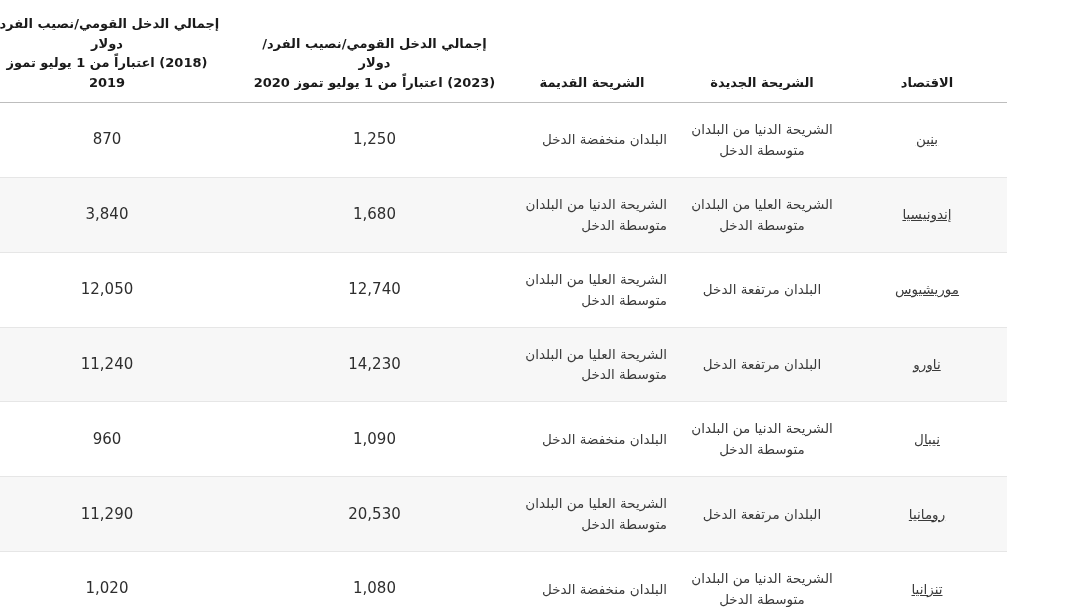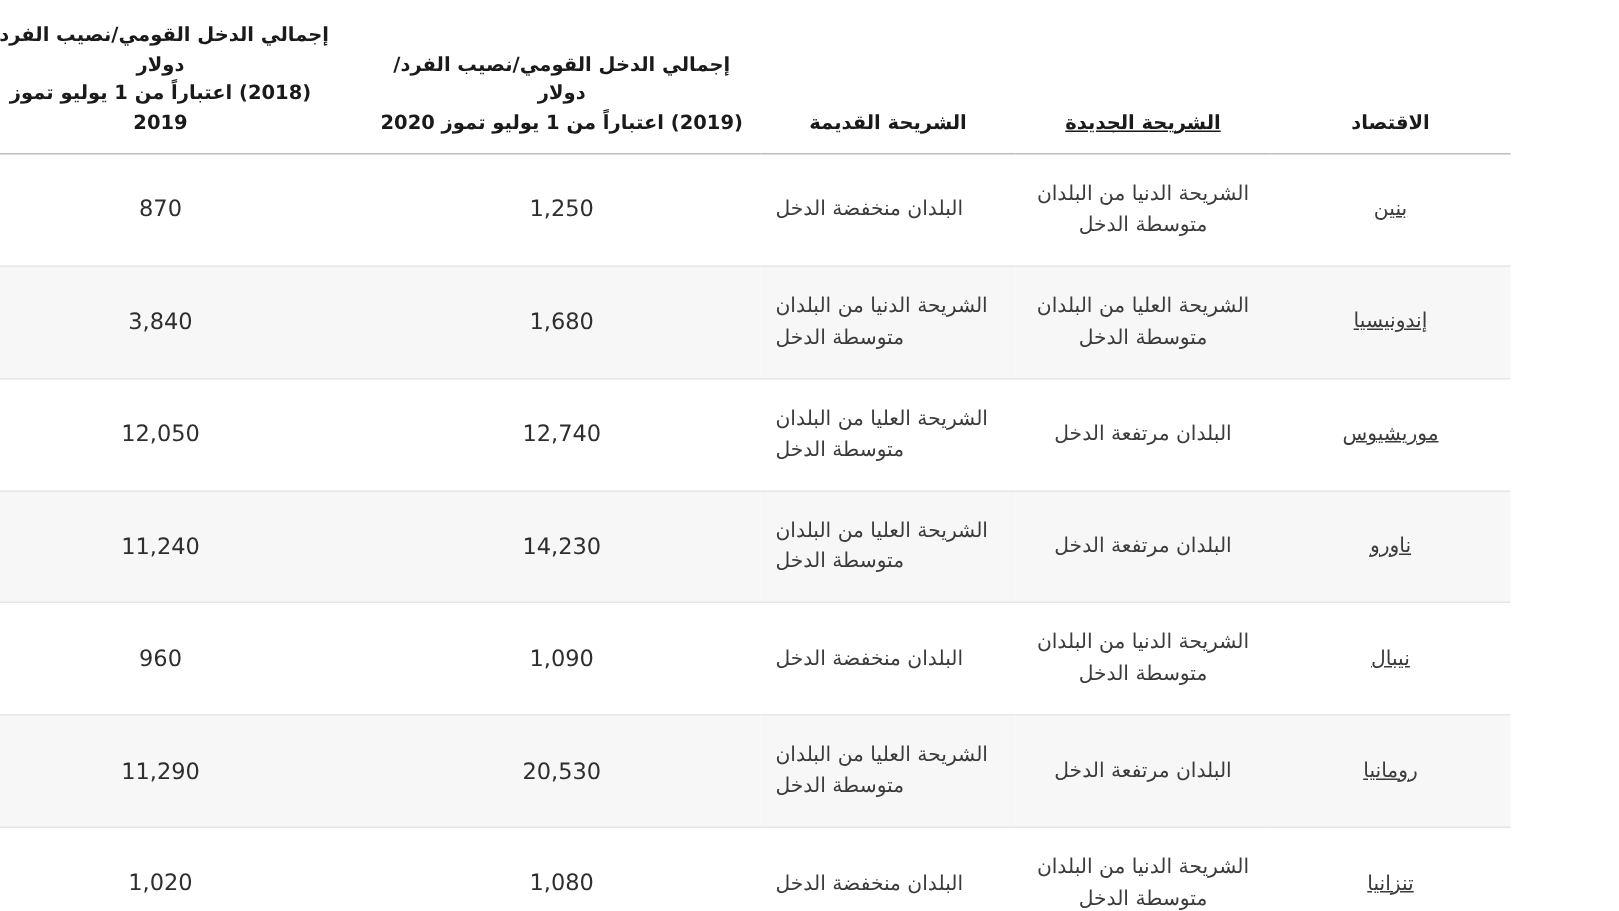--- a/index.html
+++ b/index.html
@@ -31,56 +31,56 @@
   table.data-table thead th {
     vertical-align: bottom;
     padding: 6px 10px 10px 10px;
     font-size: 13px;
     font-weight: bold;
     color: #1a1a1a;
     line-height: 1.5;
     border-bottom: 1.5px solid #bdbdbd;
   }
   thead th.col-economy   { width: 140px; }
-  thead th.col-newgroup  { width: 150px; text-align: center; text-decoration: underline; }
+  thead th.col-newgroup  { width: 150px; text-align: center; }
   thead th.col-oldgroup  { width: 150px; text-align: center; }
   thead th.col-gni2020   { width: 245px; text-align: center; }
   thead th.col-gni2019   { width: 250px; text-align: center; }
 
   tbody td {
     padding: 16px 10px;
     font-size: 13.5px;
     color: #3b3b3b;
     line-height: 1.55;
     vertical-align: middle;
     border-bottom: 1px solid #e6e6e6;
   }
   tbody tr.alt td {
     background: #f7f7f7;
   }
   td.col-economy  { text-align: center; text-decoration: underline; }
   td.col-newgroup { text-align: center; }
-  td.col-oldgroup { text-align: left; }
+  td.col-oldgroup { text-align: right; }
   td.num          { text-align: center; font-size: 15px; color: #2e2e2e; }
 
   .hdr-line { display: block; }
 </style>
 </head>
 <body>
 
 <div class="page">
   <table class="data-table">
     <thead>
       <tr>
         <th class="col-economy">الاقتصاد</th>
         <th class="col-newgroup">الشريحة الجديدة</th>
         <th class="col-oldgroup">الشريحة القديمة</th>
         <th class="col-gni2020">
           <span class="hdr-line">إجمالي الدخل القومي/نصيب الفرد/دولار</span>
-          <span class="hdr-line">(2019) اعتباراً من 1 يوليو تموز 2020</span>
+          <span class="hdr-line">(2023) اعتباراً من 1 يوليو تموز 2020</span>
         </th>
         <th class="col-gni2019">
           <span class="hdr-line">إجمالي الدخل القومي/نصيب الفرد/دولار</span>
           <span class="hdr-line">(2018) اعتباراً من 1 يوليو تموز</span>
           <span class="hdr-line">2019</span>
         </th>
       </tr>
     </thead>
     <tbody>
       <tr>

